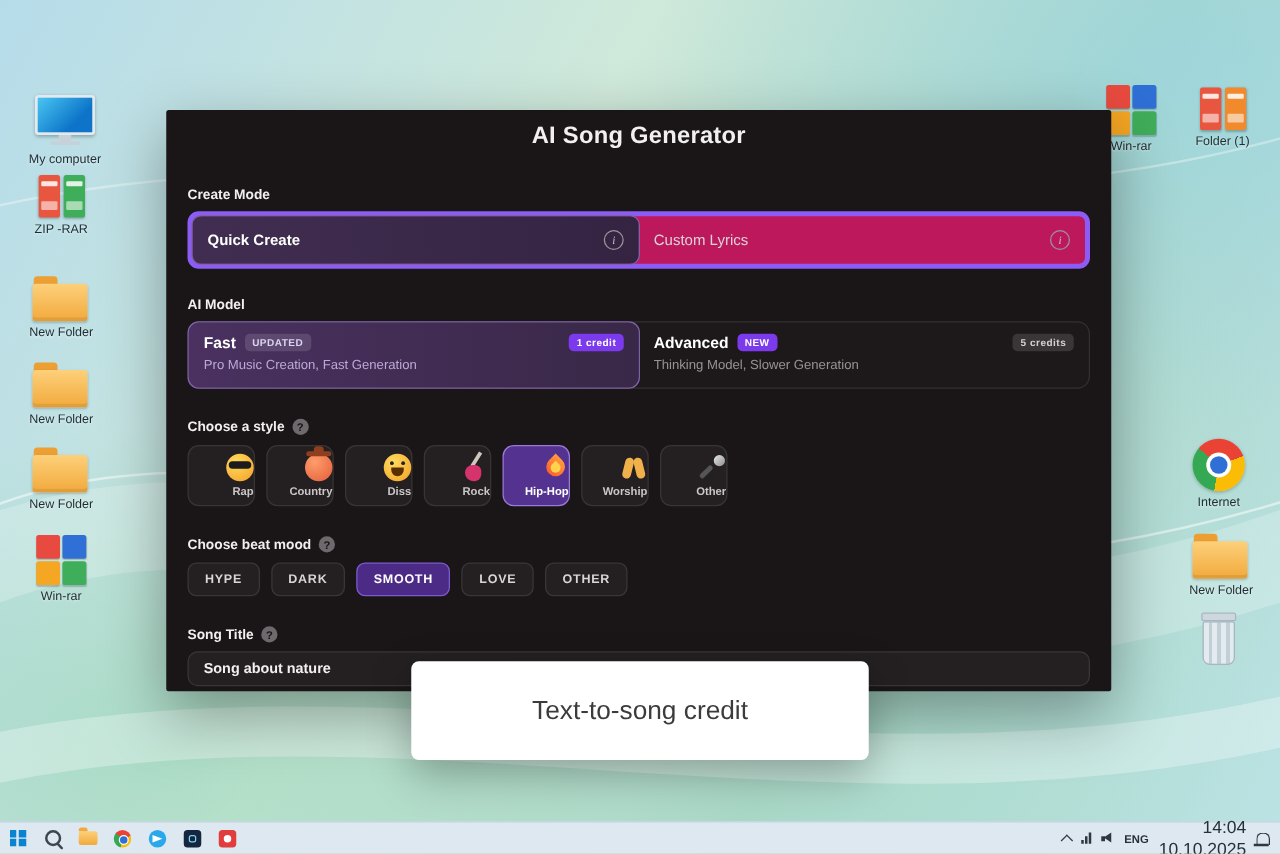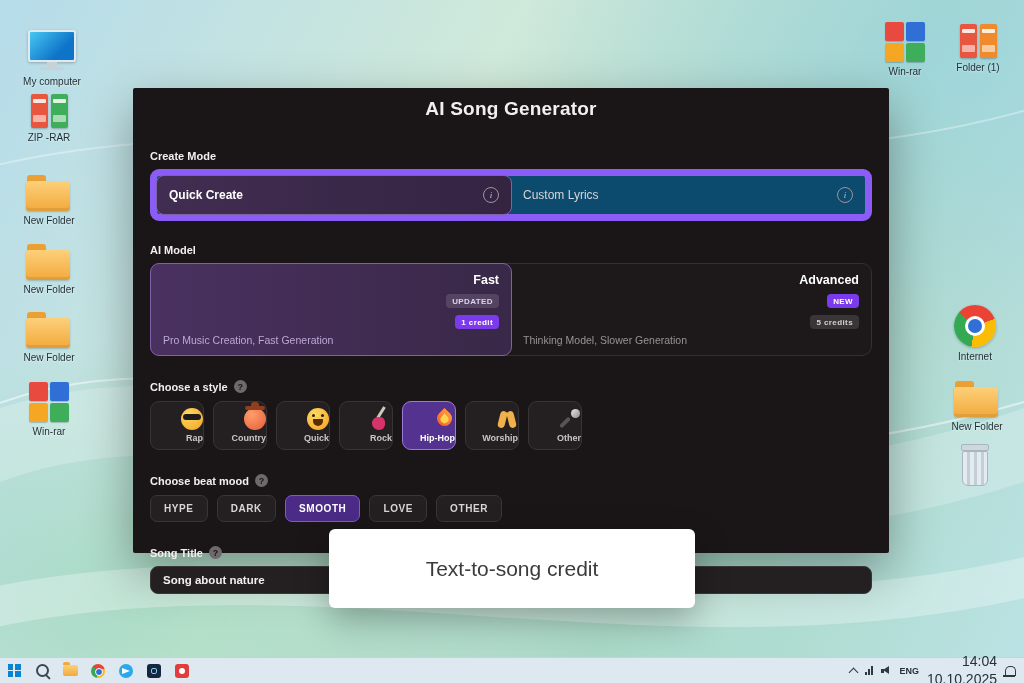--- a/index.html
+++ b/index.html
@@ -12,21 +12,21 @@
   .desktop{
     position:absolute;inset:0;
     background:
       radial-gradient(ellipse 620px 420px at 12% 88%, rgba(130,205,170,.45), transparent 62%),
       radial-gradient(ellipse 700px 480px at 92% 8%,  rgba(150,215,235,.55), transparent 60%),
       radial-gradient(ellipse 900px 600px at 70% 85%, rgba(170,225,205,.40), transparent 65%),
       linear-gradient(118deg,#b6dcea 0%,#cfe9da 38%,#a9d4c4 68%,#bfe3ea 100%);
   }
   .waves{position:absolute;inset:0;}
   
-  .desk-icon{position:absolute;width:72px;display:flex;flex-direction:column;align-items:center;cursor:default;}
+  .desk-icon{position:absolute;width:72px;display:flex;flex-direction:column;align-items:center;cursor:default;margin-top:46px;}
   .di-label{margin-top:4px;font-size:10px;color:#1e2c33;text-align:center;line-height:1.15;
     text-shadow:0 1px 2px rgba(255,255,255,.55);}
   .art{position:relative;}
   
   .art-computer{width:48px;height:42px;}
   .art-computer .scr{width:44px;height:28px;margin:0 auto;background:linear-gradient(135deg,#49c6f2 0%,#0d74c9 70%);
     border:2px solid #e3eaef;border-radius:3px;box-shadow:0 1px 3px rgba(0,0,0,.25);}
   .art-computer .stand{width:10px;height:5px;background:#c6d1d8;margin:0 auto;}
   .art-computer .base{width:24px;height:3px;background:#c6d1d8;margin:0 auto;border-radius:1px;}
   
@@ -70,30 +70,30 @@
   }
   .win-title{margin-top:10px;text-align:center;font-size:19px;font-weight:700;letter-spacing:.2px;}
   .sec-label{font-size:11px;font-weight:700;color:#f2eff0;display:flex;align-items:center;gap:6px;}
   .ml-30{margin-top:30px;} .ml-24{margin-top:24px;} .ml-23{margin-top:23px;}
   .help-circle{width:13px;height:13px;border-radius:50%;background:#6e696c;color:#161314;
     font-size:9px;font-weight:700;display:inline-flex;align-items:center;justify-content:center;cursor:pointer;}
   .info-circle{width:14px;height:14px;border-radius:50%;border:1px solid #9b959a;color:#c9c3c8;
     font-size:9px;font-style:italic;font-family:"Liberation Serif",serif;
     display:inline-flex;align-items:center;justify-content:center;cursor:pointer;}
   
-  .tabs-row{margin-top:7px;height:38px;border:7px solid #8b5cf6;border-radius:9px;display:flex;background:#0c4a6e;}
+  .tabs-row{margin-top:7px;height:38px;border:4px solid #8b5cf6;border-radius:9px;display:flex;background:#be185d;}
   .tab{flex:1;display:flex;align-items:center;justify-content:space-between;padding:0 12px;cursor:pointer;}
   .tab .tab-label{font-size:12px;color:#d9d4d7;}
   .tab.selected{background:linear-gradient(90deg,#412d51,#342442);border:1px solid #7e62a8;border-radius:8px;margin:-1px;}
   .tab.selected .tab-label{font-weight:700;color:#fff;}
   
   .model-row{margin-top:7px;border:1px solid #333031;border-radius:10px;display:flex;background:#1d191a;min-height:52px;}
   .model-card{flex:1;padding:9px 12px;cursor:pointer;position:relative;box-sizing:border-box;}
   .model-card.selected{background:linear-gradient(90deg,#4a3160,#392847);border:1px solid #7e62a8;border-radius:9px;margin:-1px;}
-  .mc-top{display:flex;align-items:flex-end;gap:7px;flex-direction:column;}
+  .mc-top{display:flex;align-items:flex-end;gap:7px;}
   .mc-name{font-size:12.5px;font-weight:700;color:#fff;}
   .badge{font-size:8px;font-weight:700;padding:2.5px 6px;border-radius:4px;letter-spacing:.4px;}
   .badge-updated{background:rgba(255,255,255,.13);color:#ded2f2;}
   .badge-new{background:#7c3aed;color:#fff;}
   .badge-credit{margin-left:auto;}
   .badge-credit.purple{background:#7c3aed;color:#fff;}
   .badge-credit.gray{background:#3a3637;color:#d5d0d3;}
   .mc-desc{margin-top:5px;font-size:10.5px;}
   .model-card.selected .mc-desc{color:#bca9d6;}
   .model-card:not(.selected) .mc-desc{color:#989295;}
@@ -290,21 +290,21 @@
       <div class="style-card">
         <div class="em ic-cool"></div>
         <div class="sc-label">Rap</div>
       </div>
       <div class="style-card">
         <div class="em ic-cowboy"></div>
         <div class="sc-label">Country</div>
       </div>
       <div class="style-card">
         <div class="em ic-laugh"></div>
-        <div class="sc-label">Quick</div>
+        <div class="sc-label">Diss</div>
       </div>
       <div class="style-card">
         <div class="em ic-guitar"></div>
         <div class="sc-label">Rock</div>
       </div>
       <div class="style-card selected">
         <div class="em">
             <div class="ic-flame"></div>
           </div>
         <div class="sc-label">Hip-Hop</div>

